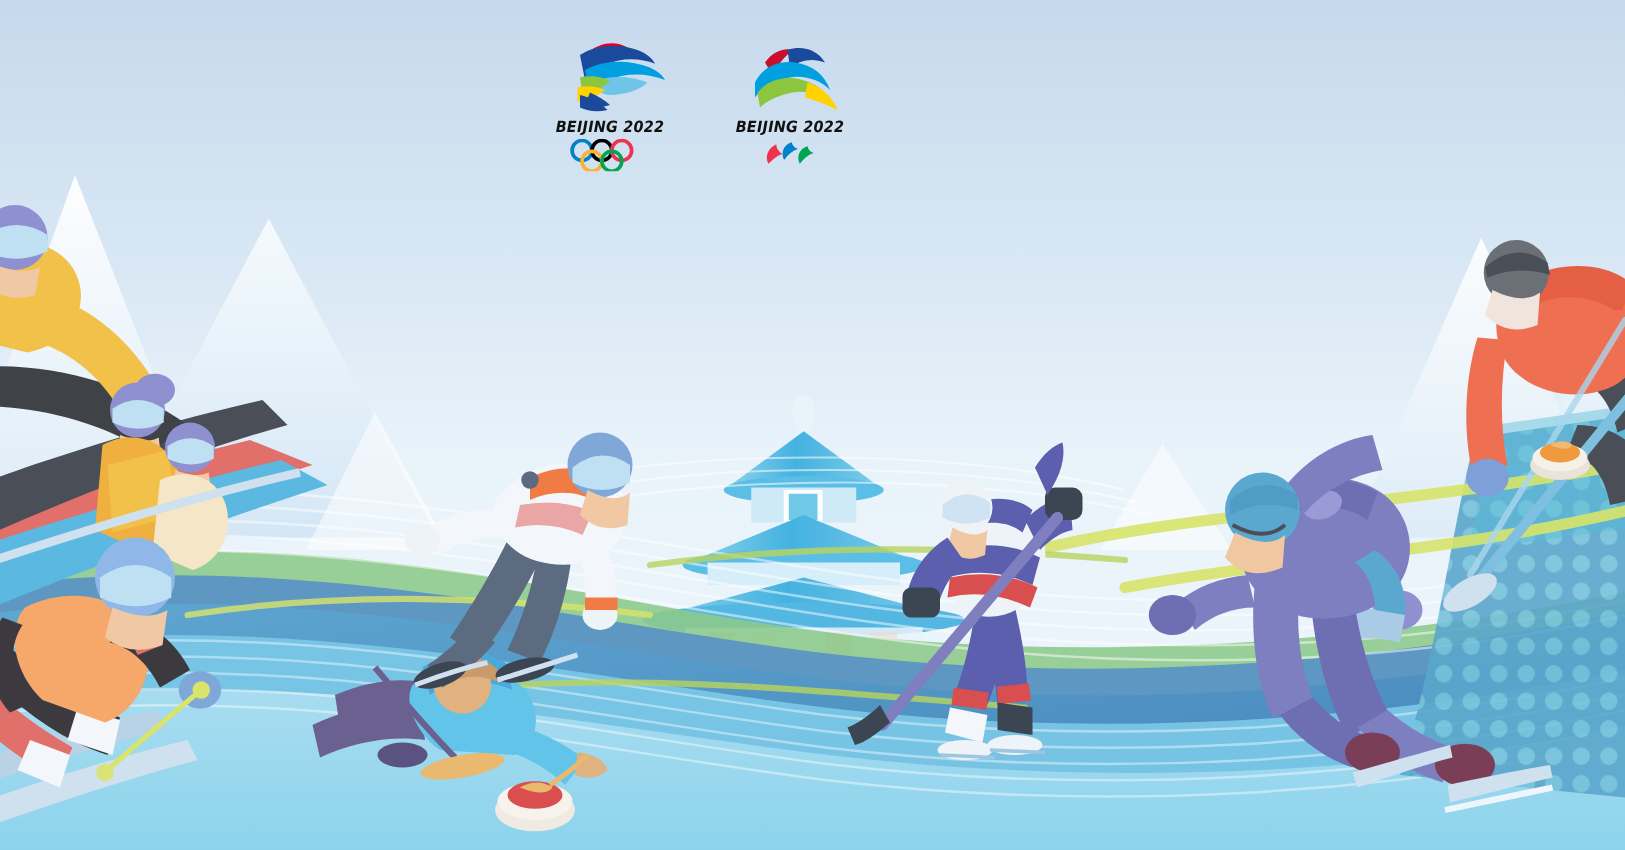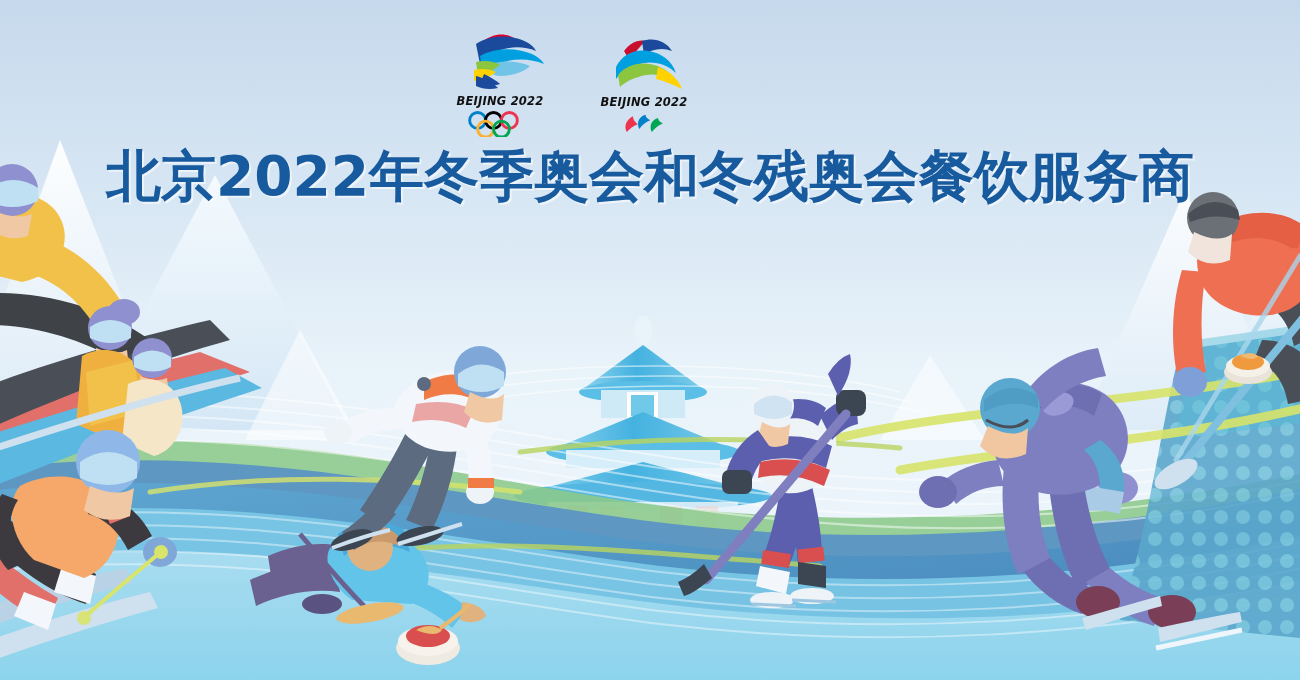--- a/index.html
+++ b/index.html
@@ -11,23 +11,22 @@
     overflow:hidden;
     background:linear-gradient(180deg,#c6d9ec 0%,#cfe0f1 18%,#dfecf7 42%,#e9f3fa 58%,#bfe3f4 74%,#8ad3ec 100%);
   }
 
   .layer{position:absolute;left:0;top:0;width:1300px;height:680px;overflow:hidden;}
   .layer svg{display:block;}
 
   
   #emblems{
     position:absolute;left:0;top:30px;width:1120px;
-    display:flex;justify-content:center;align-items:center;gap:48px;
+    display:flex;justify-content:center;align-items:flex-start;gap:48px;
     z-index:40;
-    padding-left:12px;
   }
   .emblem{width:96px;display:flex;flex-direction:column;align-items:center;}
   .emblem-mark{width:92px;height:62px;}
   .emblem-word{
     font-family:"DejaVu Sans","Liberation Sans",sans-serif;
     font-weight:bold;font-style:italic;
     font-size:11.5px;letter-spacing:.2px;color:#111;
     margin-top:2px;white-space:nowrap;
     transform:scaleY(1.08);
   }
@@ -417,15 +416,14 @@
       </svg>
       <div class="emblem-word">BEIJING 2022</div>
       <svg class="emblem-agitos" viewBox="0 0 56 30">
         <path d="M14 4 C 6 8 2 16 6 24 C 10 20 14 16 20 14 C 16 11 14 8 14 4 Z" fill="#ee334e"></path>
         <path d="M30 2 C 22 4 18 12 22 20 C 26 15 30 11 36 9 C 32 7 30 5 30 2 Z" fill="#0081c8"></path>
         <path d="M46 6 C 38 8 34 16 38 24 C 42 19 46 15 52 13 C 48 11 46 9 46 6 Z" fill="#00a651"></path>
       </svg>
     </div>
   </div>
 
-  <div id="title">北京2022年冬季奥会和冬残奥会餐饮服务商</div>
 
 </div>
 
 </body></html>

